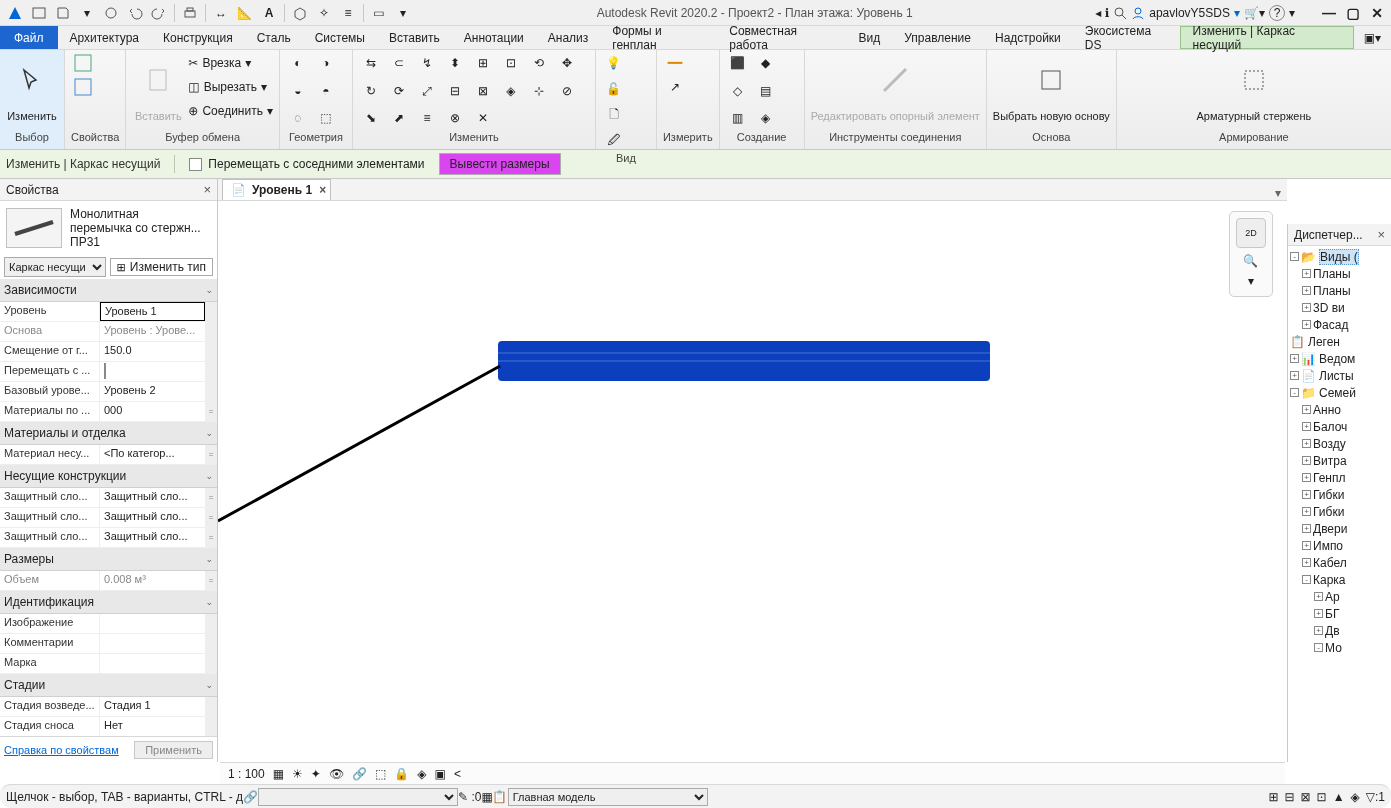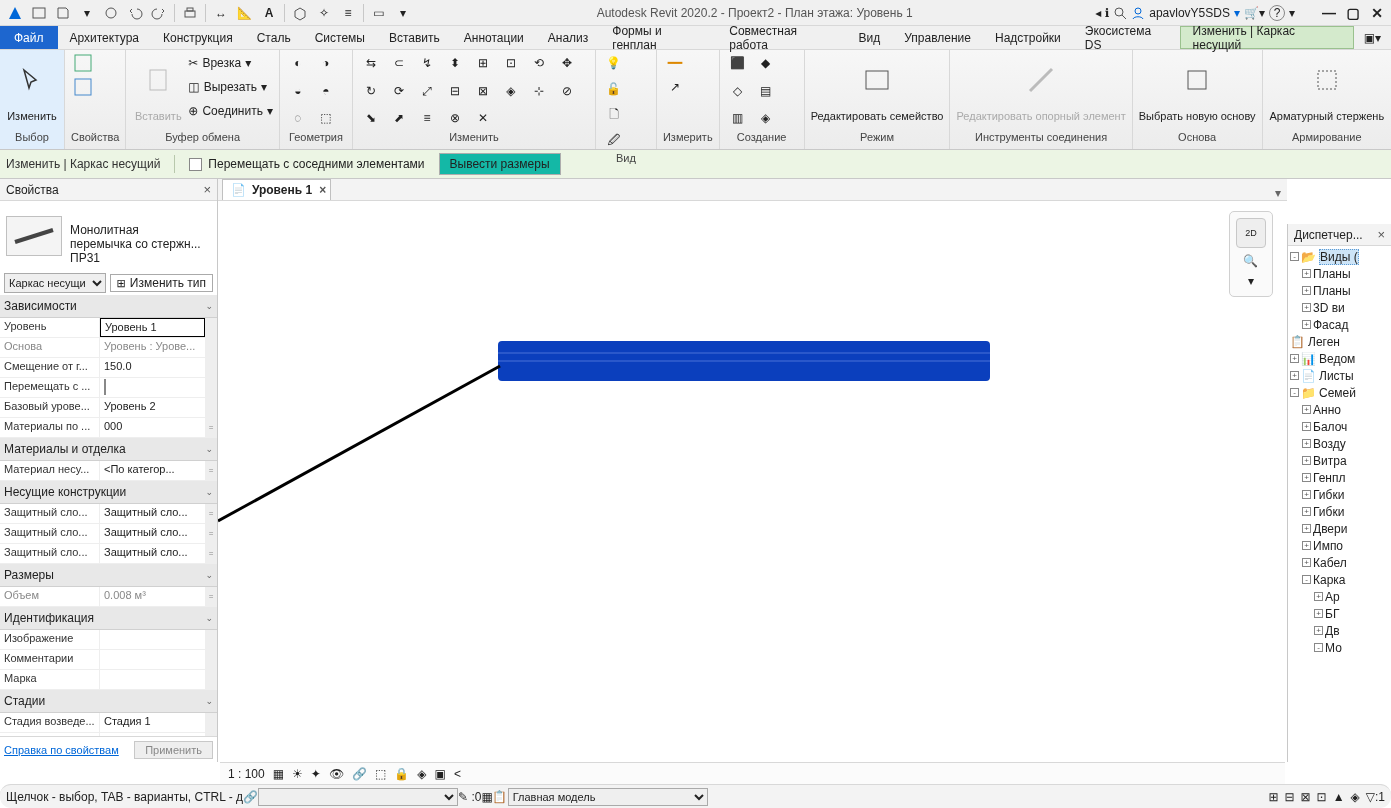--- a/index.html
+++ b/index.html
@@ -23,29 +23,29 @@
 .r-pb-col{display:flex;flex-direction:column;align-items:center;gap:2px;}
 .r-pb-rows{display:flex;flex-direction:column;gap:2px;}
 .r-pb-rows .rr{display:flex;align-items:center;gap:4px;height:22px;}
 .r-big{width:52px;height:56px;display:flex;flex-direction:column;align-items:center;justify-content:center;gap:2px;}
 .r-lbl{height:18px;font-size:11px;color:#444;text-align:center;white-space:nowrap;}
 .r-sm{width:24px;height:22px;display:flex;align-items:center;justify-content:center;}
 svg{display:block;}
 .option-bar{height:29px;background:#ecf5e4;border-bottom:1px solid #c8c8c8;display:flex;align-items:center;padding:0 6px;gap:14px;}
 .ob-txt{color:#333;}
 .ob-chk{display:flex;align-items:center;gap:6px;}
-.ob-btn{background:#14b8a6;border:1px solid #adadad;padding:3px 10px;}
+.ob-btn{background:#d946ef;border:1px solid #adadad;padding:3px 10px;}
 .main{position:absolute;top:179px;left:0;right:0;bottom:46px;display:flex;}
 .prop-pane{width:218px;border-right:1px solid #c8c8c8;display:flex;flex-direction:column;background:#fff;}
 .pane-head{height:22px;background:#f3f3f3;border-bottom:1px solid #d8d8d8;display:flex;align-items:center;padding:0 6px;}
 .pane-head .ph-title{flex:1;}
 .ph-x{font-family:Arial;font-size:13px;color:#555;}
 .prop-type{display:flex;padding:6px;gap:8px;align-items:center;}
 .prop-type .swatch{width:56px;height:40px;background:#f4f4f4;border:1px solid #c0c0c0;display:flex;align-items:center;justify-content:center;}
-.prop-type .pt-text{font-size:11px;line-height:14px;margin-top:16px;}
+.prop-type .pt-text{font-size:11px;line-height:14px;}
 .sel-row{display:flex;padding:2px 4px;gap:4px;align-items:center;}
 .sel-row select{flex:1;font-size:11px;border:1px solid #aaa;height:20px;}
 .edit-type{display:flex;align-items:center;gap:4px;font-size:11px;border:1px solid #aaa;padding:1px 6px;background:#fff;}
 .pg{overflow-y:auto;overflow-x:hidden;flex:1;}
 .pg-grp{height:23px;background:#e8e8e8;display:flex;align-items:center;padding:0 4px;font-weight:normal;border-bottom:1px solid #d0d0d0;}
 .pg-grp .cx{margin-left:auto;font-size:9px;color:#666;}
 .pg-row{height:20px;display:flex;border-bottom:1px solid #eee;}
 .pg-row .k{width:100px;padding:2px 4px;font-size:11px;color:#333;white-space:nowrap;overflow:hidden;text-overflow:ellipsis;border-right:1px solid #eee;}
 .pg-row .k.ro{color:#888;}
 .pg-row .v{flex:1;padding:2px 4px;font-size:11px;background:#fff;white-space:nowrap;overflow:hidden;text-overflow:ellipsis;}
@@ -290,33 +290,20 @@
         <div class="r-sm">◇</div>
       <div class="r-sm">▤</div>
         <div class="r-sm">▥</div>
         <div class="r-sm">◈</div>
     </div>
     <div class="r-lbl">Создание</div>
   </div>
   <div class="r-panel">
     <div class="r-pb">
         <div class="r-pb-col">
-          <div class="r-big">
-            <svg width="30" height="30">
-              <rect x="4" y="6" width="22" height="18" fill="none" stroke="#555"></rect>
-            </svg>
-          </div>
-          <span style="font-size:11px;text-align:center;line-height:12px;">Редактировать семейство</span>
-        </div>
-      </div>
-    <div class="r-lbl">Режим</div>
-  </div>
-  <div class="r-panel">
-    <div class="r-pb">
-        <div class="r-pb-col">
           <div class="r-big muted">
             <svg width="30" height="30">
               <line x1="4" y1="26" x2="26" y2="4" stroke="#bbb" stroke-width="3"></line>
             </svg>
           </div>
           <span class="muted" style="font-size:11px;text-align:center;line-height:12px;">Редактировать опорный элемент</span>
         </div>
       </div>
     <div class="r-lbl">Инструменты соединения</div>
   </div>

